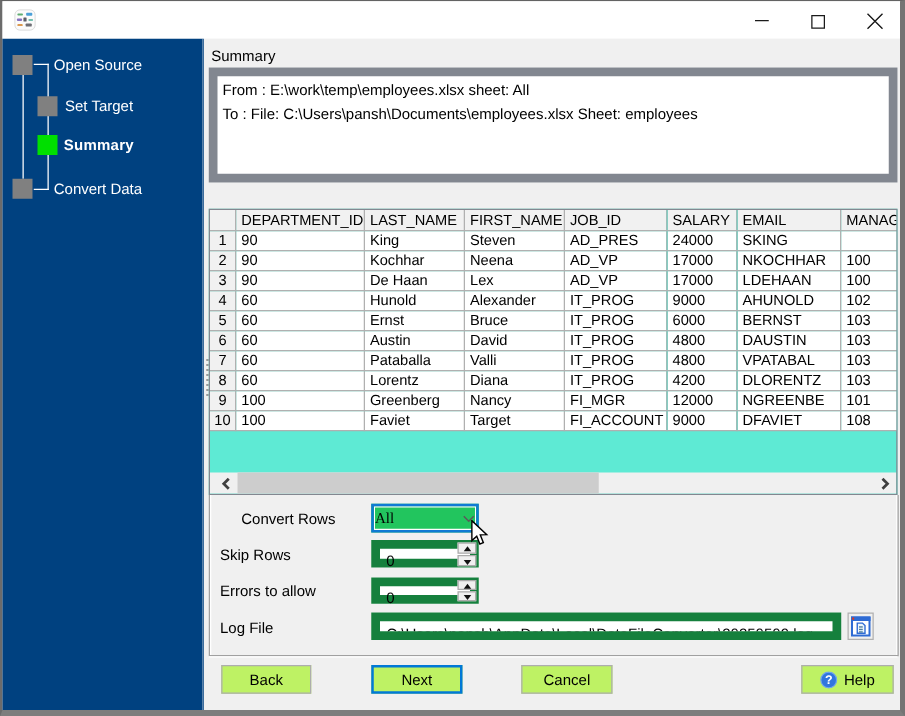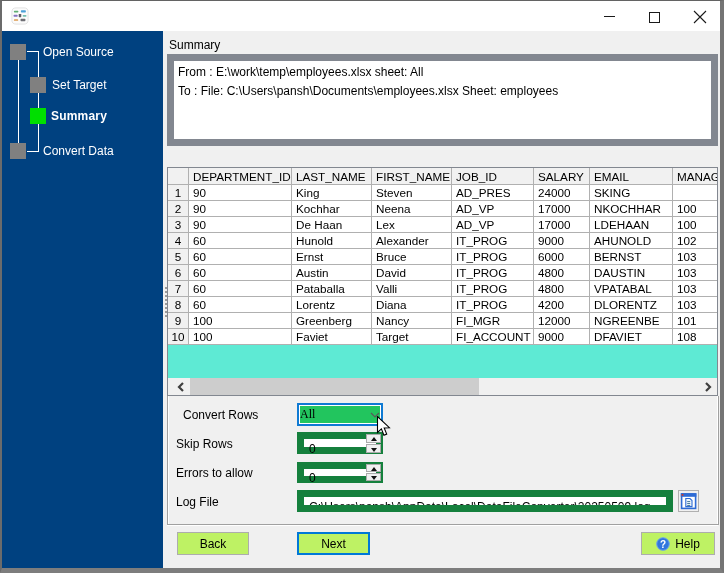--- a/index.html
+++ b/index.html
@@ -198,21 +198,21 @@
         <div class="abs" style="left:22px; top:0; width:289px; height:17px; background:#cdcdcd;"></div>
         <svg class="abs" style="left:9px; top:4px;" width="8" height="10" viewBox="0 0 8 10">
             <path d="M6 1 L2 5 L6 9" fill="none" stroke="#3f3f3f" stroke-width="2.2"></path>
           </svg>
         <svg class="abs" style="right:5px; top:4px;" width="8" height="10" viewBox="0 0 8 10">
             <path d="M2 1 L6 5 L2 9" fill="none" stroke="#3f3f3f" stroke-width="2.2"></path>
           </svg>
       </div>
     </div>
 
-    <div class="lbl" style="left:21px; top:377px;">Convert Rows</div>
+    <div class="lbl" style="left:31px; top:377px;">Convert Rows</div>
     <div class="abs" style="left:135px; top:372px; width:86px; height:23px; background:#22c55e; border:2px solid #0f7ad3; box-shadow:inset 0 0 0 1px #ffffff; line-height:19px; padding-left:1px;font-family:Liberation Serif, serif;">All
       <svg class="abs" style="right:1px; top:7px;" width="10" height="6" viewBox="0 0 10 6">
           <path d="M1 1 L5 5 L9 1" fill="none" stroke="#5a5a5a" stroke-width="1.2"></path>
         </svg>
     </div>
 
     <div class="lbl" style="left:14px; top:406px;">Skip Rows</div>
     <div class="ebox" style="left:135px; top:401px; width:86px; height:22px; line-height:20px; padding-left:5px;">0</div>
     <div class="abs" style="left:204px; top:403px; width:15px; height:9px; background:#f0f0f0; border:1px solid #ababab;">
         <span style="display:block; margin:2px auto 0; width:0; height:0; border-left:3.5px solid transparent; border-right:3.5px solid transparent; border-bottom:4px solid #111;"></span>
@@ -247,20 +247,21 @@
     <div class="abs" style="left:5px; top:365px; width:1px; height:128px; background:#a0a0a0;"></div>
     <div class="abs" style="left:6px; top:365px; width:1px; height:128px; background:#ffffff;"></div>
     <div class="abs" style="left:555px; top:365px; width:1px; height:128px; background:#ffffff;"></div>
     <div class="abs" style="left:556px; top:365px; width:1px; height:128px; background:#a0a0a0;"></div>
 
     <div class="abs" style="left:5px; top:493px; width:552px; height:1px; background:#a0a0a0;"></div>
     <div class="abs" style="left:5px; top:494px; width:551px; height:1px; background:#ffffff;"></div>
 
     <div class="btn" style="left:15px; top:501px; width:72px; height:23px;">Back</div>
     <div class="btn" style="left:135px; top:501px; width:73px; height:23px; border:2px solid #0078d7;">Next</div>
+    <div class="btn" style="left:255px; top:501px; width:73px; height:23px;">Cancel</div>
     <div class="btn" style="left:479px; top:501px; width:74px; height:23px;">
       <svg width="14" height="14" viewBox="0 0 14 14" style="margin-right:5px;">
         <circle cx="7" cy="7" r="6.3" fill="#3076de" stroke="#6ea4ec" stroke-width="1"></circle>
         <text x="7" y="10.6" font-size="10" font-weight="bold" fill="#ffffff" text-anchor="middle" font-family="Liberation Sans, sans-serif">?</text>
       </svg>Help</div>
 
     <svg class="abs" style="left:214px; top:385px; z-index:10;" width="16" height="22" viewBox="0 0 16 22">
       <path d="M1.5 0.5 L1.5 16.5 L5.4 12.9 L7.9 19.2 L10.7 18.1 L8.2 11.9 L13.4 11.7 Z" fill="#ffffff" stroke="#000000" stroke-width="1.1"></path>
     </svg>
   </div>

